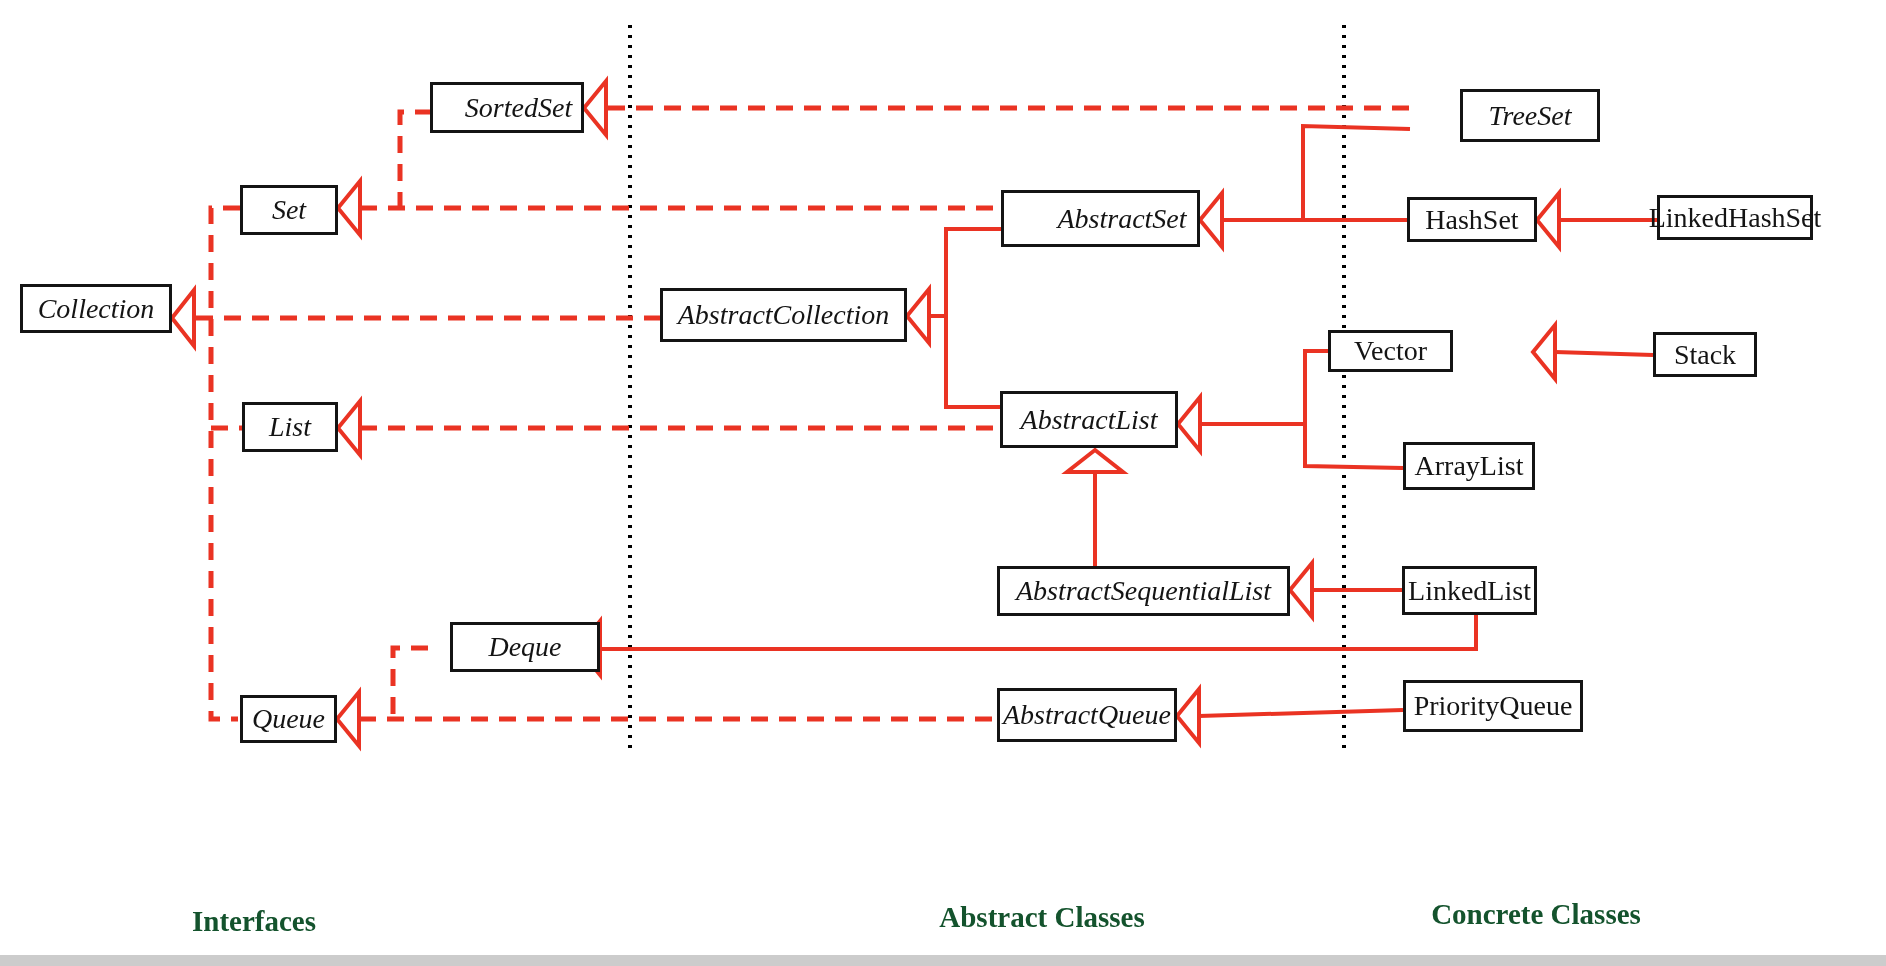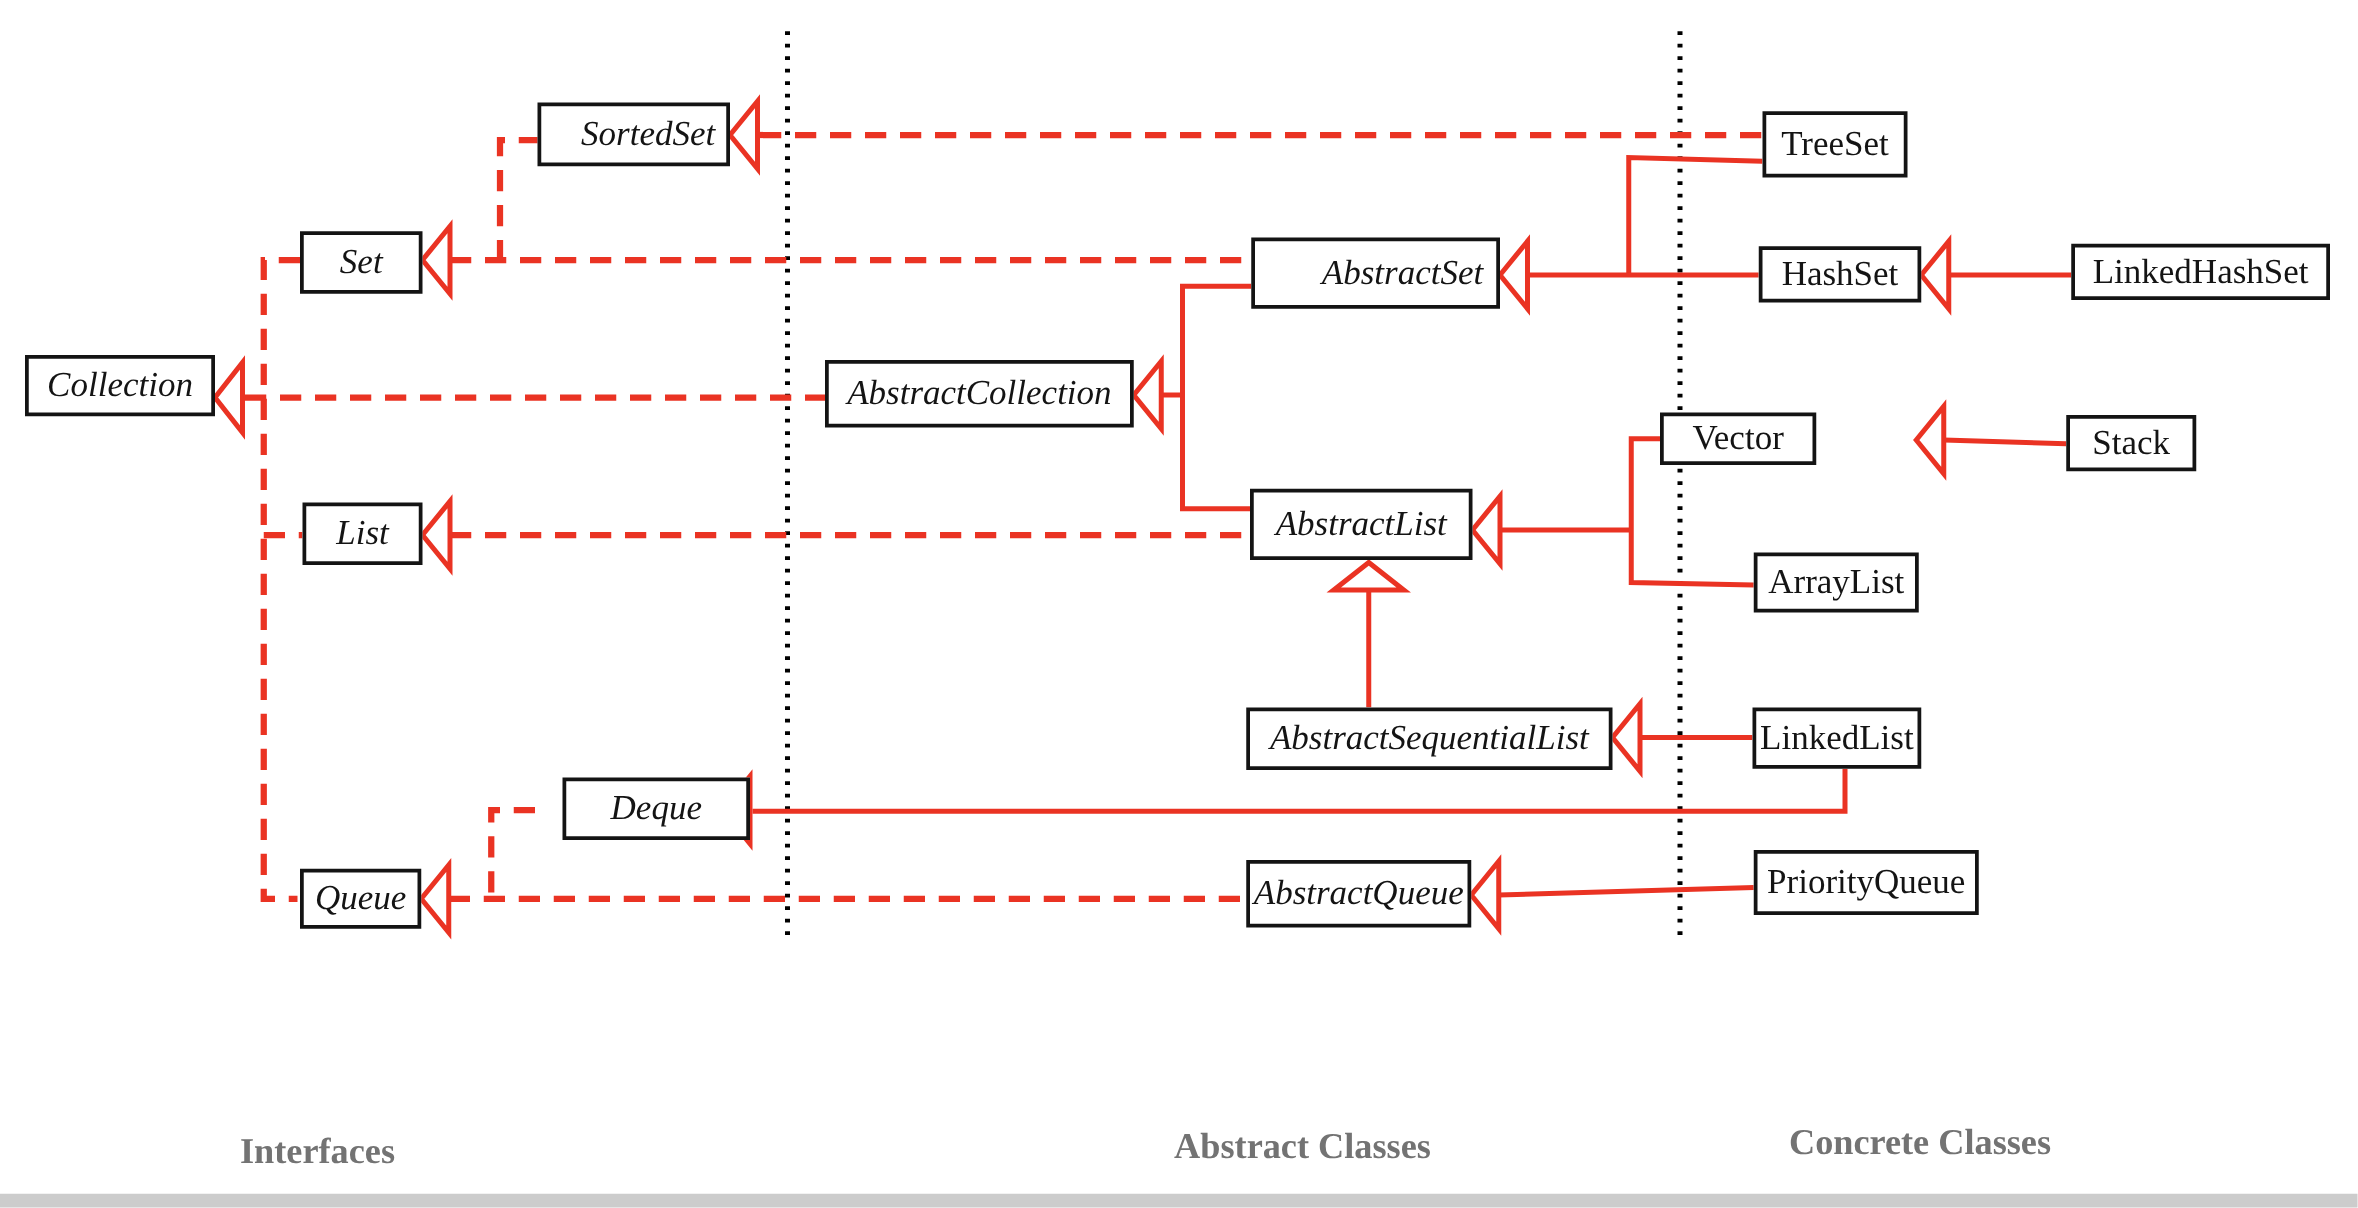--- a/index.html
+++ b/index.html
@@ -4,21 +4,21 @@
 <style>
   html,body{margin:0;padding:0;background:#ffffff;}
   body{width:1886px;height:966px;position:relative;overflow:hidden;
        font-family:"Liberation Serif",serif;}
   .stage{position:absolute;left:0;top:0;width:1886px;height:966px;background:#fff;}
   svg.wires{position:absolute;left:0;top:0;pointer-events:none;}
   .box{position:absolute;box-sizing:border-box;border:3px solid #141414;background:#ffffff;
        display:flex;align-items:center;justify-content:center;
        font-size:28px;color:#141414;white-space:nowrap;z-index:3;}
   .box.it{font-style:italic;}
-  .col-label{position:absolute;font-weight:bold;font-size:29px;color:#737373;z-index:3;
+  .col-label{position:absolute;font-weight:bold;font-size:29px;color:#14532d;z-index:3;
              transform:translateX(-50%);white-space:nowrap;}
   .footer-strip{position:absolute;left:0;top:955px;width:1886px;height:11px;background:#cccccc;z-index:1;}
 </style>
 </head>
 <body>
 
 <div class="stage">
 
   <svg class="wires" width="1886" height="966" viewBox="0 0 1886 966">
 
@@ -93,23 +93,23 @@
   <div class="box it" style="left:242px;top:402px;width:96px;height:50px;">List</div>
   <div class="box it" style="left:240px;top:695px;width:97px;height:48px;">Queue</div>
   <div class="box it" style="left:450px;top:622px;width:150px;height:50px;">Deque</div>
 
   <div class="box it" style="left:660px;top:288px;width:247px;height:54px;">AbstractCollection</div>
   <div class="box it" style="left:1001px;top:190px;width:199px;height:57px;padding-left:43px;">AbstractSet</div>
   <div class="box it" style="left:1000px;top:391px;width:178px;height:57px;">AbstractList</div>
   <div class="box it" style="left:997px;top:566px;width:293px;height:50px;">AbstractSequentialList</div>
   <div class="box it" style="left:997px;top:688px;width:180px;height:54px;">AbstractQueue</div>
 
-  <div class="box" style="left:1410px;top:89px;width:116px;height:53px;">TreeSet</div>
+  <div class="box" style="left:1460px;top:89px;width:140px;height:53px;font-style:italic;">TreeSet</div>
   <div class="box" style="left:1407px;top:197px;width:130px;height:45px;">HashSet</div>
-  <div class="box" style="left:1657px;top:195px;width:207px;height:45px;">LinkedHashSet</div>
+  <div class="box" style="left:1657px;top:195px;width:156px;height:45px;">LinkedHashSet</div>
   <div class="box" style="left:1328px;top:330px;width:125px;height:42px;">Vector</div>
   <div class="box" style="left:1653px;top:332px;width:104px;height:45px;">Stack</div>
   <div class="box" style="left:1403px;top:442px;width:132px;height:48px;">ArrayList</div>
   <div class="box" style="left:1402px;top:566px;width:135px;height:49px;">LinkedList</div>
   <div class="box" style="left:1403px;top:680px;width:180px;height:52px;">PriorityQueue</div>
 
   <div class="col-label" style="left:254px;top:905px;">Interfaces</div>
   <div class="col-label" style="left:1042px;top:901px;">Abstract Classes</div>
   <div class="col-label" style="left:1536px;top:898px;">Concrete Classes</div>
 

